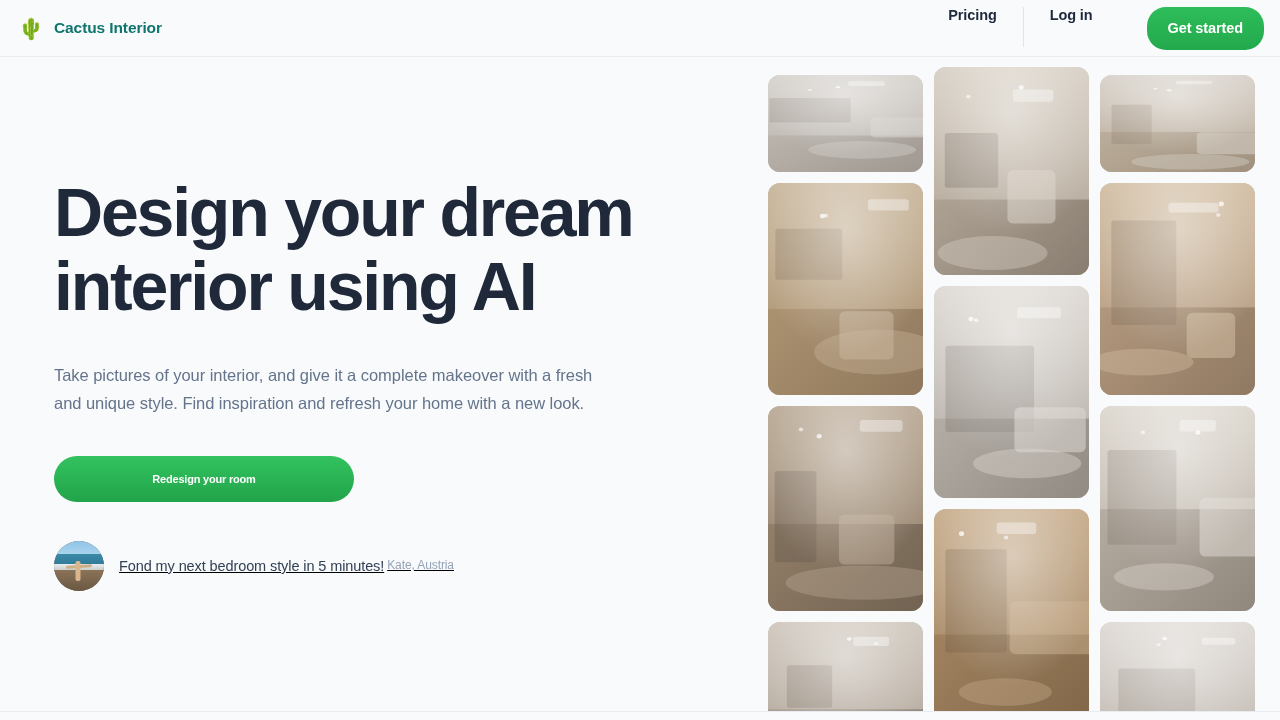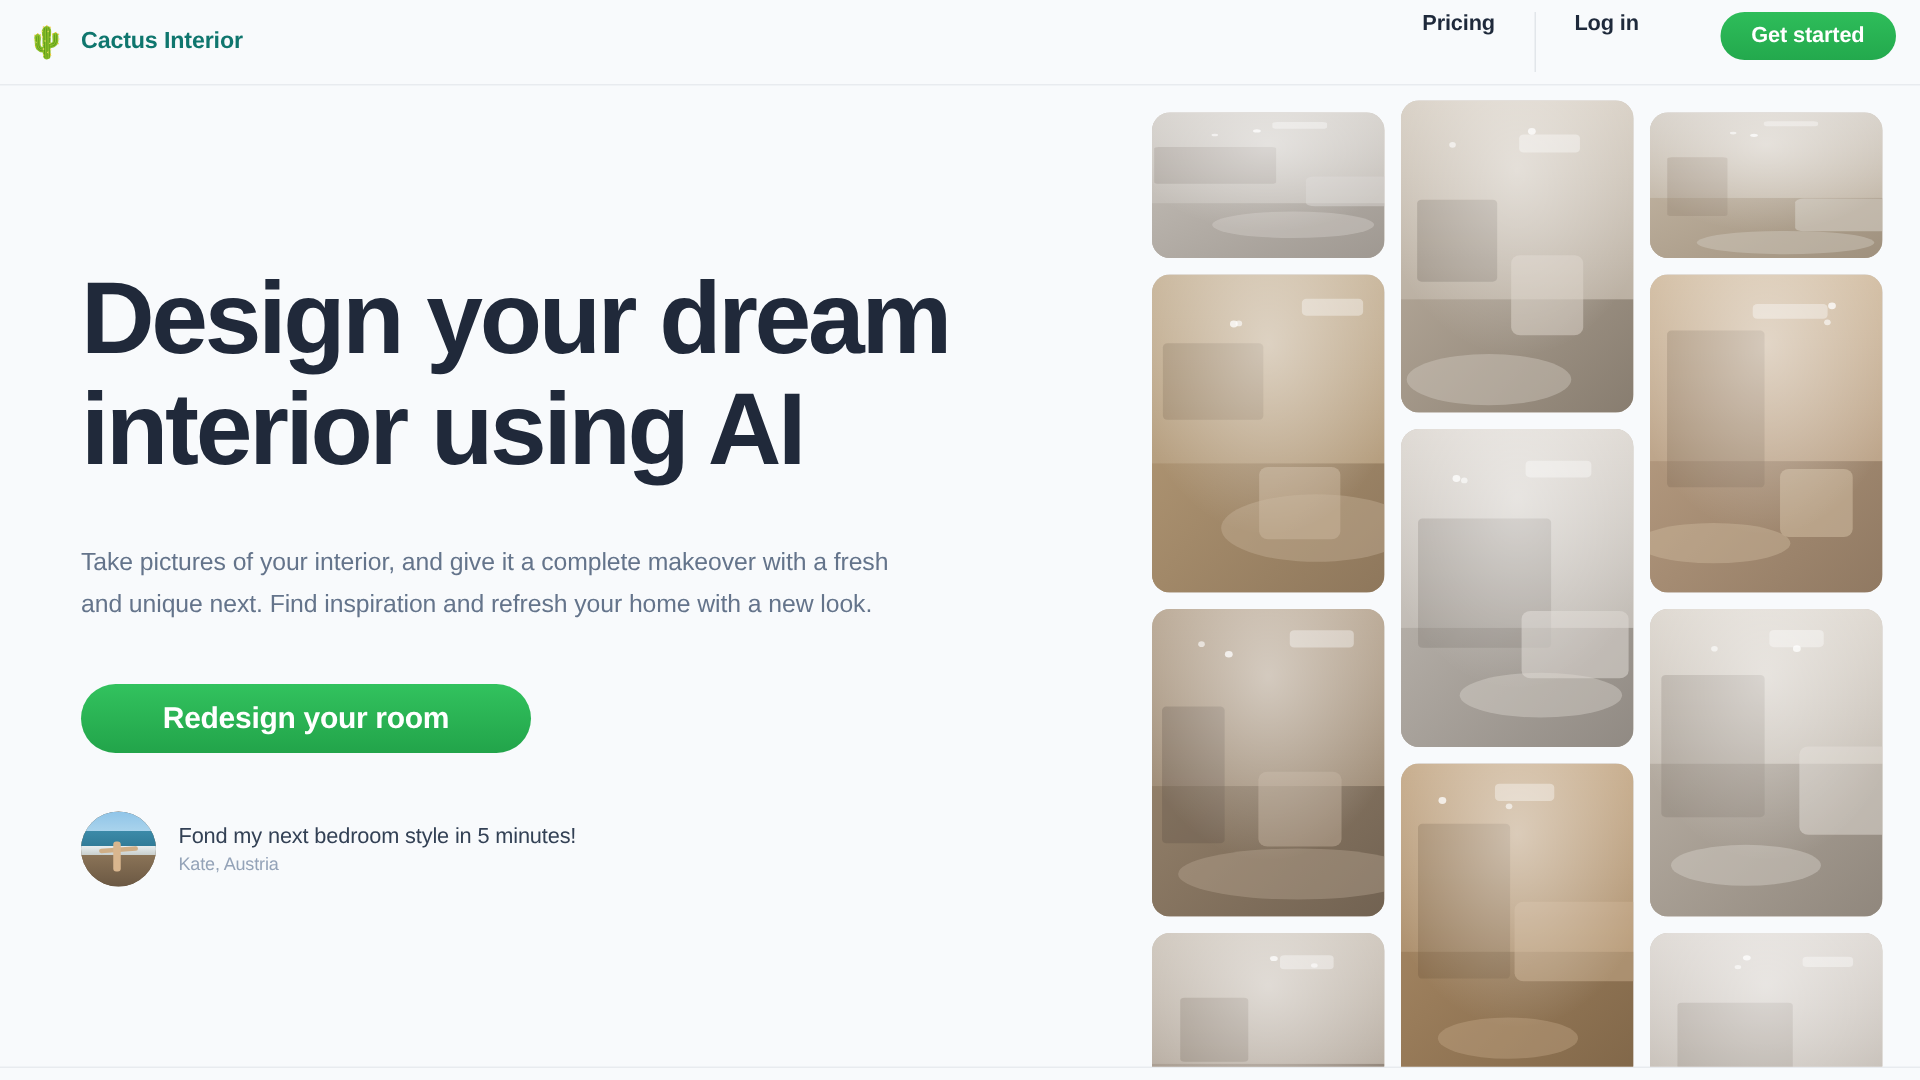--- a/index.html
+++ b/index.html
@@ -43,21 +43,21 @@
     text-decoration: none; padding: 0 26px;
     letter-spacing: -0.1px;
     cursor: pointer;
   }
   .nav-divider {
     width: 1px; height: 40px; background: #e2e6ea;
     margin: 0 0px;
   }
   .cta-btn {
     margin-left: 28px;
-    height: 32px; padding: 16px 21px;
+    height: 43px; padding: 16px 21px;
     border: none; border-radius: 19px;
     background: linear-gradient(180deg,#2ebd5a 0%, #23a94d 100%);
     color: #ffffff; font-size: 14.5px; font-weight: 700;
     font-family: "Liberation Sans", sans-serif;
     letter-spacing: -0.1px;
     cursor: pointer;
     display: flex; align-items: center; justify-content: center;
   }
 
   
@@ -84,21 +84,21 @@
     font-size: 16.5px; line-height: 28px;
     color: #64748b; font-weight: 400;
     max-width: 540px;
     letter-spacing: -0.05px;
   }
   .redesign-btn {
     margin-top: 39px;
     width: 300px; height: 46px;
     border: none; border-radius: 23px;
     background: linear-gradient(180deg,#32c25e 0%,#22a44a 100%);
-    color: #fff; font-size: 20px; font-weight: 700;
+    color: #fff; font-size: 11px; font-weight: 700;
     font-family: "Liberation Sans", sans-serif;
     letter-spacing: -0.2px;
     cursor: pointer;
     display: flex; align-items: center; justify-content: center;
   }
   .testimonial {
     margin-top: 39px;
     display: flex; align-items: center; gap: 15px;
   }
   .avatar {
@@ -106,21 +106,21 @@
     overflow: hidden; flex-shrink: 0;
     background: #6b5a43;
     position: relative;
   }
   .avatar .sky   { position:absolute; left:0; top:0;    width:100%; height:26%; background: linear-gradient(180deg,#8fc4e8 0%,#a9d3ec 100%); }
   .avatar .sea   { position:absolute; left:0; top:26%;  width:100%; height:22%; background: linear-gradient(180deg,#3c8aa8 0%,#2f7a97 100%); }
   .avatar .foam  { position:absolute; left:0; top:46%;  width:100%; height:12%; background: linear-gradient(180deg,#e8eef0 0%,#c9cfcd 100%); }
   .avatar .sand  { position:absolute; left:0; top:57%;  width:100%; height:43%; background: linear-gradient(180deg,#8a7357 0%,#6b5843 100%); }
   .avatar .figure{ position:absolute; left:48%; top:40%; width:5px; height:20px; background:#d9b68e; border-radius:2px; transform:translateX(-50%); }
   .avatar .arms  { position:absolute; left:50%; top:48%; width:26px; height:3px; background:#cfae86; border-radius:2px; transform:translateX(-50%) rotate(-4deg); }
-  .t-text { display: flex; flex-direction: column; gap: 3px; }
+  .t-text { display: flex; flex-direction: row; gap: 3px; text-decoration: underline; }
   .t-quote { font-size: 14.5px; color: #334155; font-weight: 500; letter-spacing: -0.1px; }
   .t-author { font-size: 12px; color: #94a3b8; font-weight: 400; letter-spacing: -0.1px; }
 
   
   .gallery {
     position: absolute; left: 768px; top: 0;
     width: 512px; height: 655px;
     display: flex; gap: 11px;
     overflow: hidden;
   }
@@ -151,21 +151,21 @@
     <div class="nav-divider"></div>
     <a class="nav-link" href="#">Log in</a>
     <button class="cta-btn">Get started</button>
   </div>
 </div>
 
 <div class="hero">
 
   <div class="hero-left">
     <h1 class="headline">Design your dream interior using AI</h1>
-    <p class="subtext">Take pictures of your interior, and give it a complete makeover with a fresh and unique next. Find inspiration and refresh your home with a new look.</p>
+    <p class="subtext">Take pictures of your interior, and give it a complete makeover with a fresh and unique style. Find inspiration and refresh your home with a new look.</p>
     <button class="redesign-btn">Redesign your room</button>
 
     <div class="testimonial">
       <div class="avatar">
         <div class="sky"></div>
           <div class="sea"></div>
           <div class="foam"></div>
           <div class="sand"></div>
         <div class="arms"></div>
           <div class="figure"></div>

